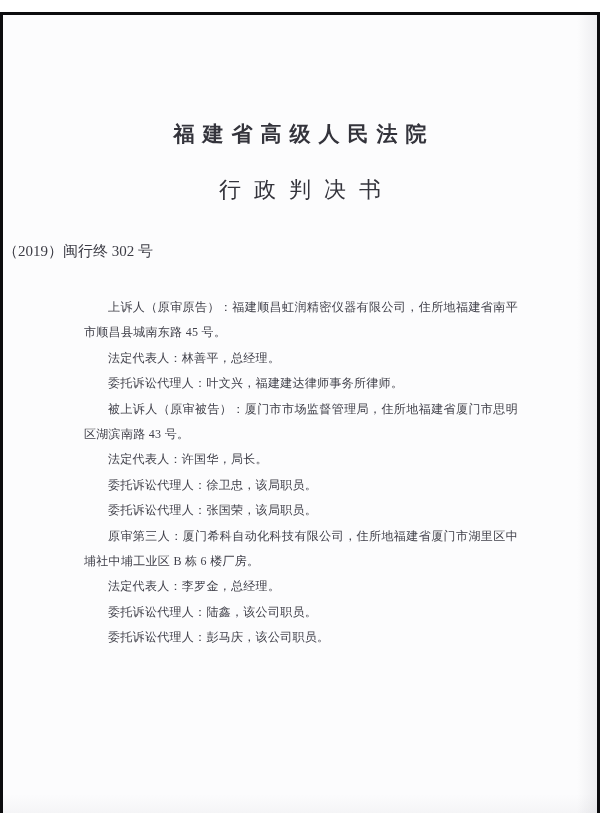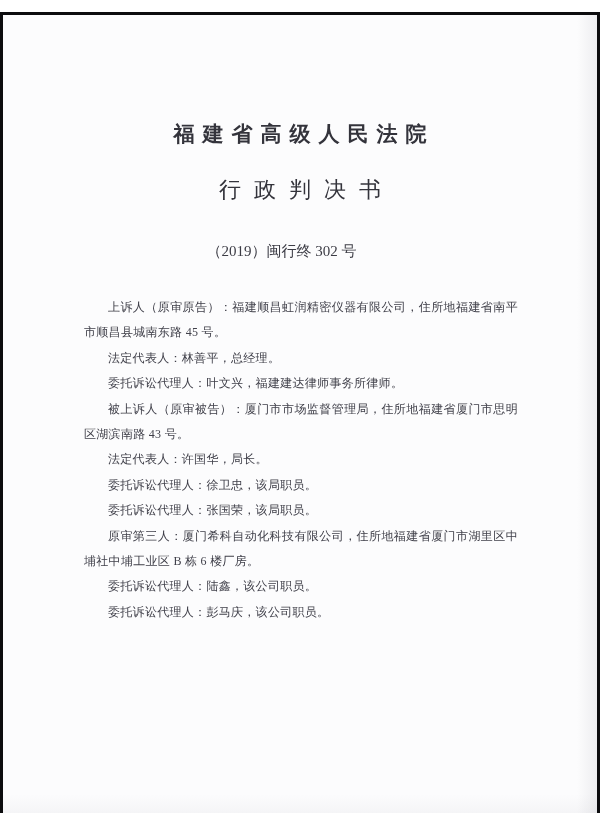--- a/index.html
+++ b/index.html
@@ -38,21 +38,21 @@
     text-align: center;
     font-size: 22px;
     line-height: 24px;
     font-weight: normal;
     letter-spacing: 13px;
     text-indent: 13px;
     color: #33333b;
   }
   .caseno {
     margin: 41px 37px 0 0;
-    text-align: center;
+    text-align: left;
     font-size: 15px;
     line-height: 16px;
     color: #3c3c45;
   }
   .bodytext {
     margin: 36px 79px 0 81px;
     font-size: 12px;
     line-height: 25.4px;
     letter-spacing: 0.3px;
     text-align: justify;
@@ -73,16 +73,17 @@
   <div class="caseno">（2019）闽行终 302 号</div>
   <div class="bodytext">
     <p>上诉人（原审原告）：福建顺昌虹润精密仪器有限公司，住所地福建省南平市顺昌县城南东路 45 号。</p>
     <p>法定代表人：林善平，总经理。</p>
     <p>委托诉讼代理人：叶文兴，福建建达律师事务所律师。</p>
     <p>被上诉人（原审被告）：厦门市市场监督管理局，住所地福建省厦门市思明区湖滨南路 43 号。</p>
     <p>法定代表人：许国华，局长。</p>
     <p>委托诉讼代理人：徐卫忠，该局职员。</p>
     <p>委托诉讼代理人：张国荣，该局职员。</p>
     <p>原审第三人：厦门希科自动化科技有限公司，住所地福建省厦门市湖里区中埔社中埔工业区 B 栋 6 楼厂房。</p>
+    <p>法定代表人：李罗金，总经理。</p>
     <p>委托诉讼代理人：陆鑫，该公司职员。</p>
     <p>委托诉讼代理人：彭马庆，该公司职员。</p>
   </div>
 </div>
 
 </body></html>

